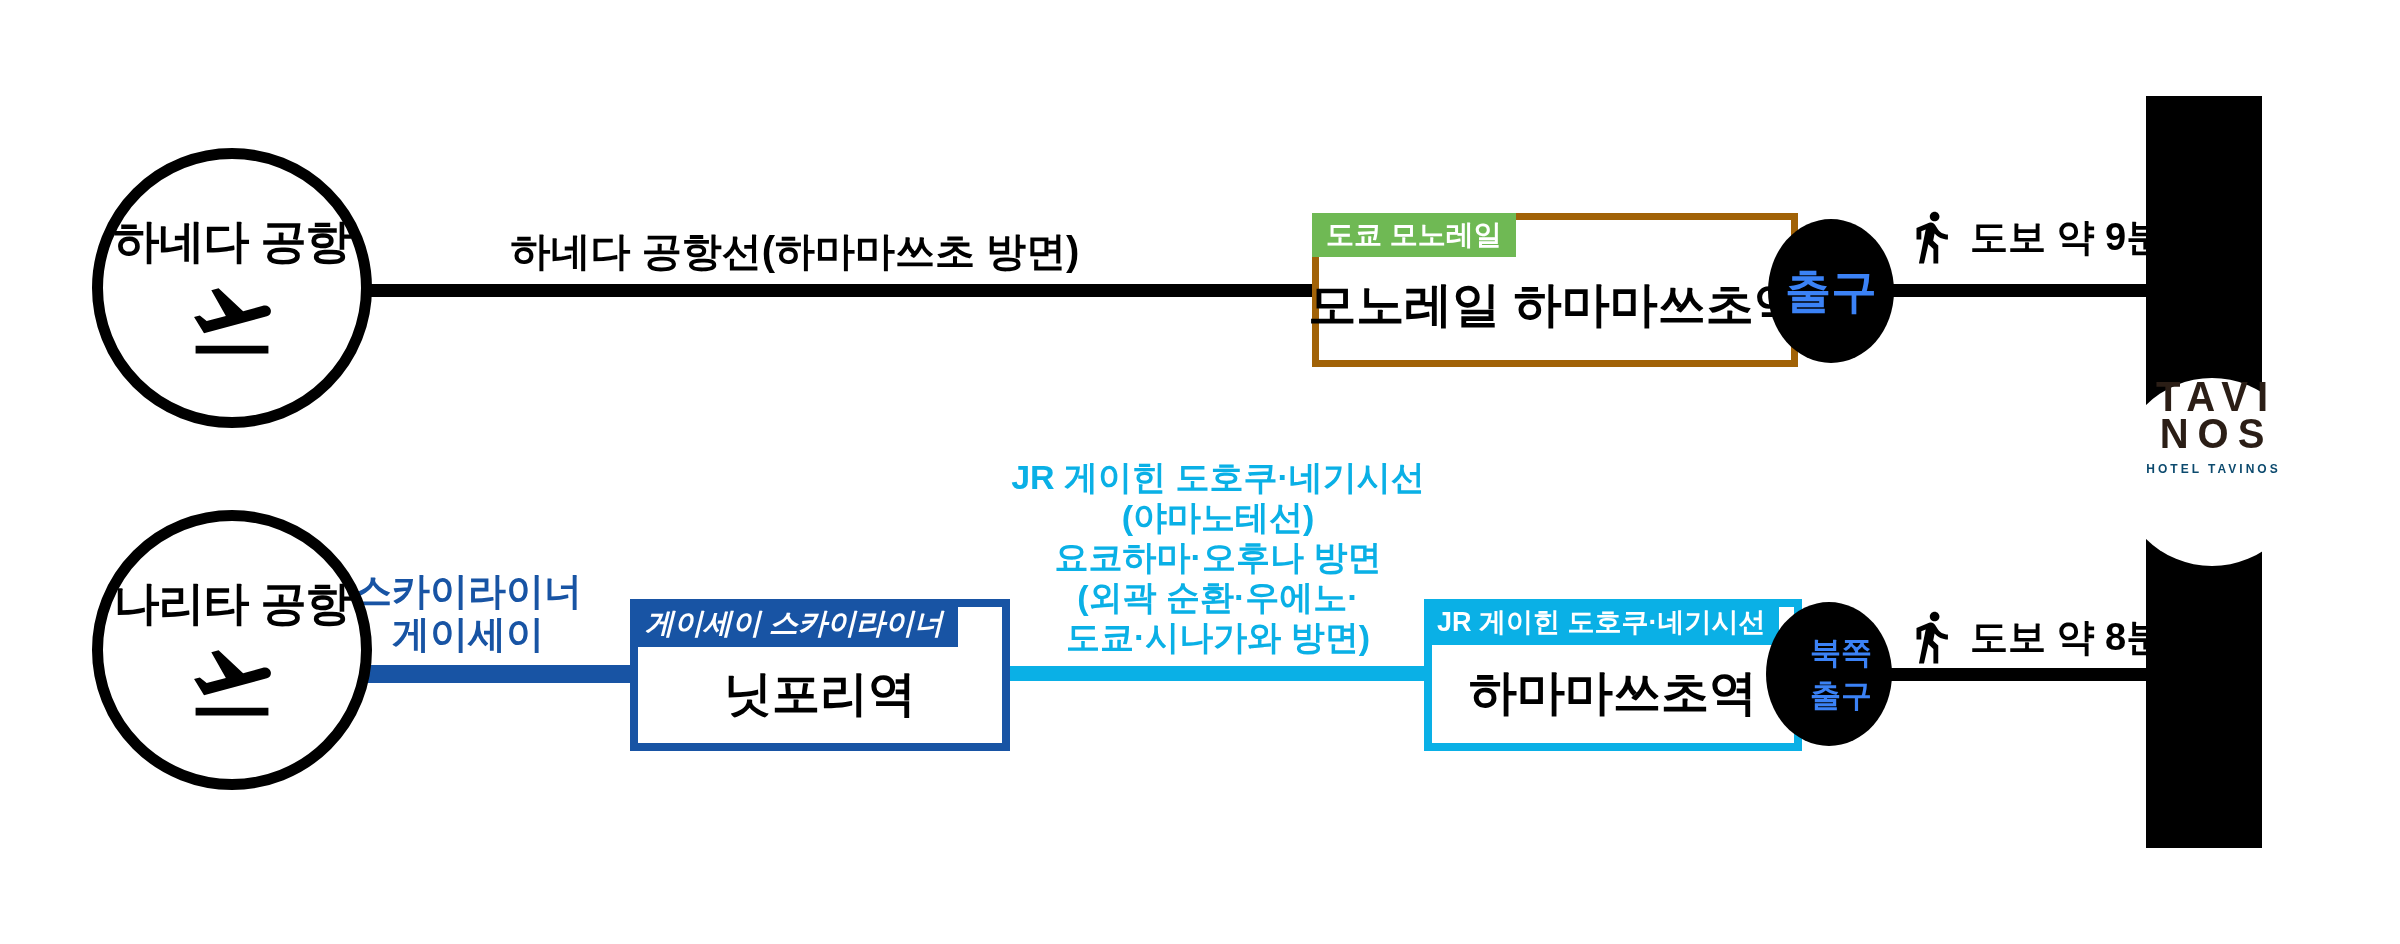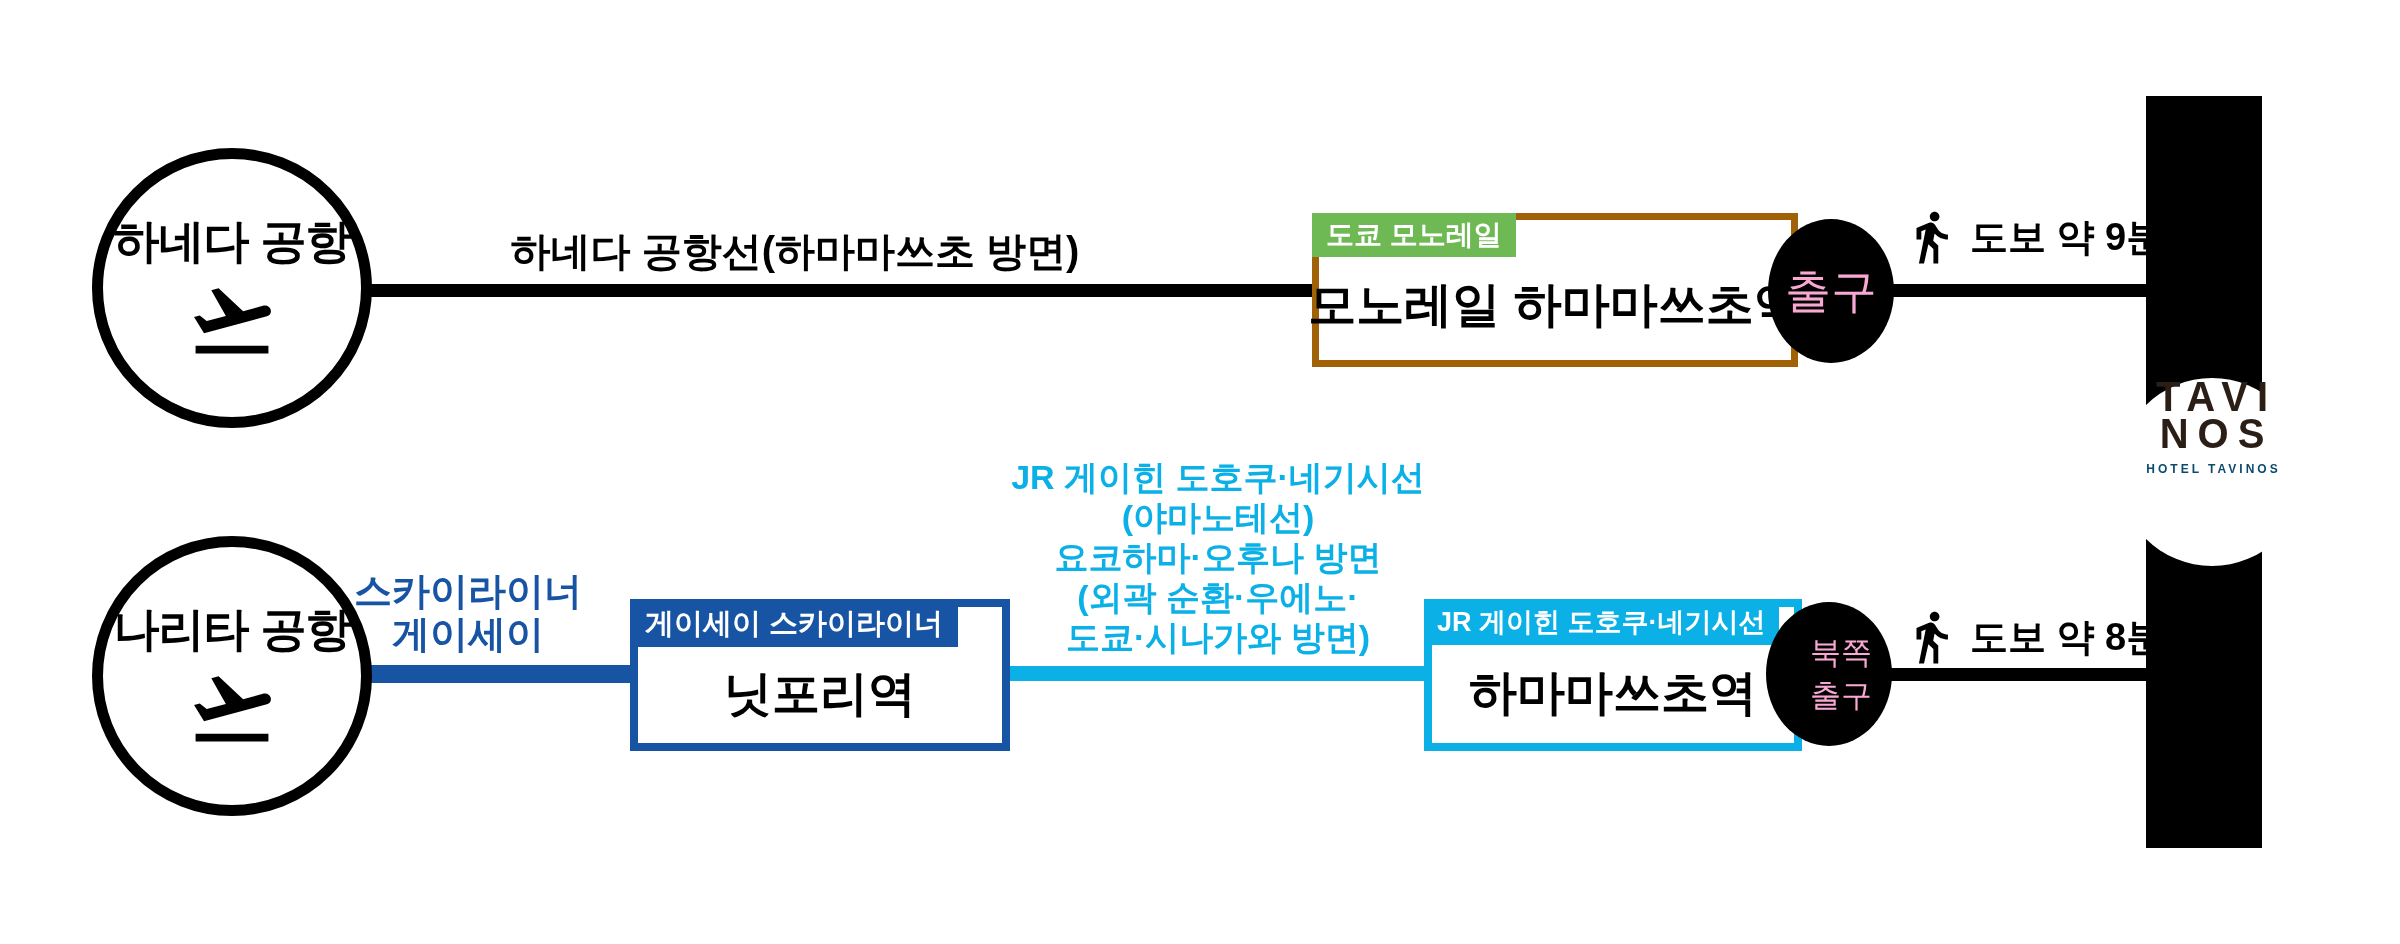--- a/index.html
+++ b/index.html
@@ -38,35 +38,35 @@
   
   .station-box{background:#fff;box-sizing:border-box;z-index:2;}
   .station-box.green{border:7px solid #a16207;}
   .station-box.blue{border:8px solid #1854A4;}
   .station-box.cyan{border:8px solid #0AB0E6;}
   .station-tag{
     position:absolute;display:inline-block;color:#fff;font-weight:700;
     white-space:nowrap;z-index:3;
   }
   .station-tag.green{background:#6FB954;left:-7px;top:-7px;font-size:28px;line-height:44px;padding:0 14px;}
-  .station-tag.blue{background:#1854A4;left:-8px;top:-8px;font-size:29px;line-height:48px;padding:0 15px;}
+  .station-tag.blue{background:#1854A4;left:-8px;top:-8px;font-size:29px;line-height:48px;padding:0 15px;font-style:italic;}
   .station-tag.cyan{background:#0AB0E6;left:-8px;top:-8px;font-size:27px;line-height:46px;padding:0 13px;}
   .station-name{
     width:100%;height:100%;display:flex;align-items:center;justify-content:center;
     box-sizing:border-box;font-size:48px;font-weight:700;color:#000;white-space:nowrap;
   }
   .station-box.green .station-name{padding-top:30px;}
   .station-box.blue .station-name{padding-top:38px;}
   .station-box.cyan .station-name{padding-top:36px;}
 
   
   .exit-oval{
-    width:126px;height:144px;border-radius:50%;background:#000;color:#f9a8d4;
+    width:126px;height:144px;border-radius:50%;background:#000;color:#3b82f6;
     display:flex;flex-direction:column;align-items:center;justify-content:center;
-    text-align:center;z-index:4;font-weight:400;
+    text-align:center;z-index:4;font-weight:700;
   }
   .exit-oval .one-line{font-size:46px;line-height:48px;}
   .exit-oval .two-line{font-size:31px;line-height:43px;margin-left:24px;}
 
   
   .walk-group{
     display:flex;align-items:center;gap:10px;z-index:2;
   }
   .walk-icon{width:58px;height:58px;}
   .walk-label{font-size:38px;font-weight:700;color:#000;white-space:nowrap;}
@@ -113,21 +113,21 @@
 
   <div class="hline abs" style="left:1890px;top:284px;width:258px;height:13px;"></div>
 
   <div class="walk-group abs" style="left:1902px;top:206px;height:62px;">
     <svg class="walk-icon" viewBox="0 0 24 24">
       <path fill="#000" d="M13.5 5.5c1.1 0 2-.9 2-2s-.9-2-2-2-2 .9-2 2 .9 2 2 2zM9.8 8.9L7 23h2.1l1.8-8 2.1 2v6h2v-7.5l-2.1-2 .6-3C14.8 12 16.8 13 19 13v-2c-1.9 0-3.5-1-4.3-2.4l-1-1.6c-.4-.6-1-1-1.7-1-.3 0-.5.1-.8.1L6 8.3V13h2V9.6l1.8-.7"></path>
     </svg>
     <span class="walk-label">도보 약 9분</span>
   </div>
 
-  <div class="origin-circle abs" style="left:92px;top:536px;">
+  <div class="origin-circle abs" style="left:92px;top:510px;">
     <div class="origin-label">나리타 공항</div>
     <svg class="plane-icon" viewBox="0 0 24 24">
       <path fill="#000" d="M2.5 19h19v2h-19z"></path>
       <path fill="#000" d="M22.1 9.6c-.2-.8-1-1.3-1.8-1.1l-5.4 1.5-6.4-6-1.9.5 3.8 6.7-5 1.3-1.8-1.4-1.5.4 2.6 4.2 16.4-4.4c.8-.2 1.2-1 1-1.7z"></path>
     </svg>
   </div>
 
   <div class="hline keisei abs" style="left:368px;top:665px;width:264px;height:18px;"></div>
   <div class="keisei-label abs" style="left:328px;top:570px;width:280px;">
     <div>스카이라이너</div>

